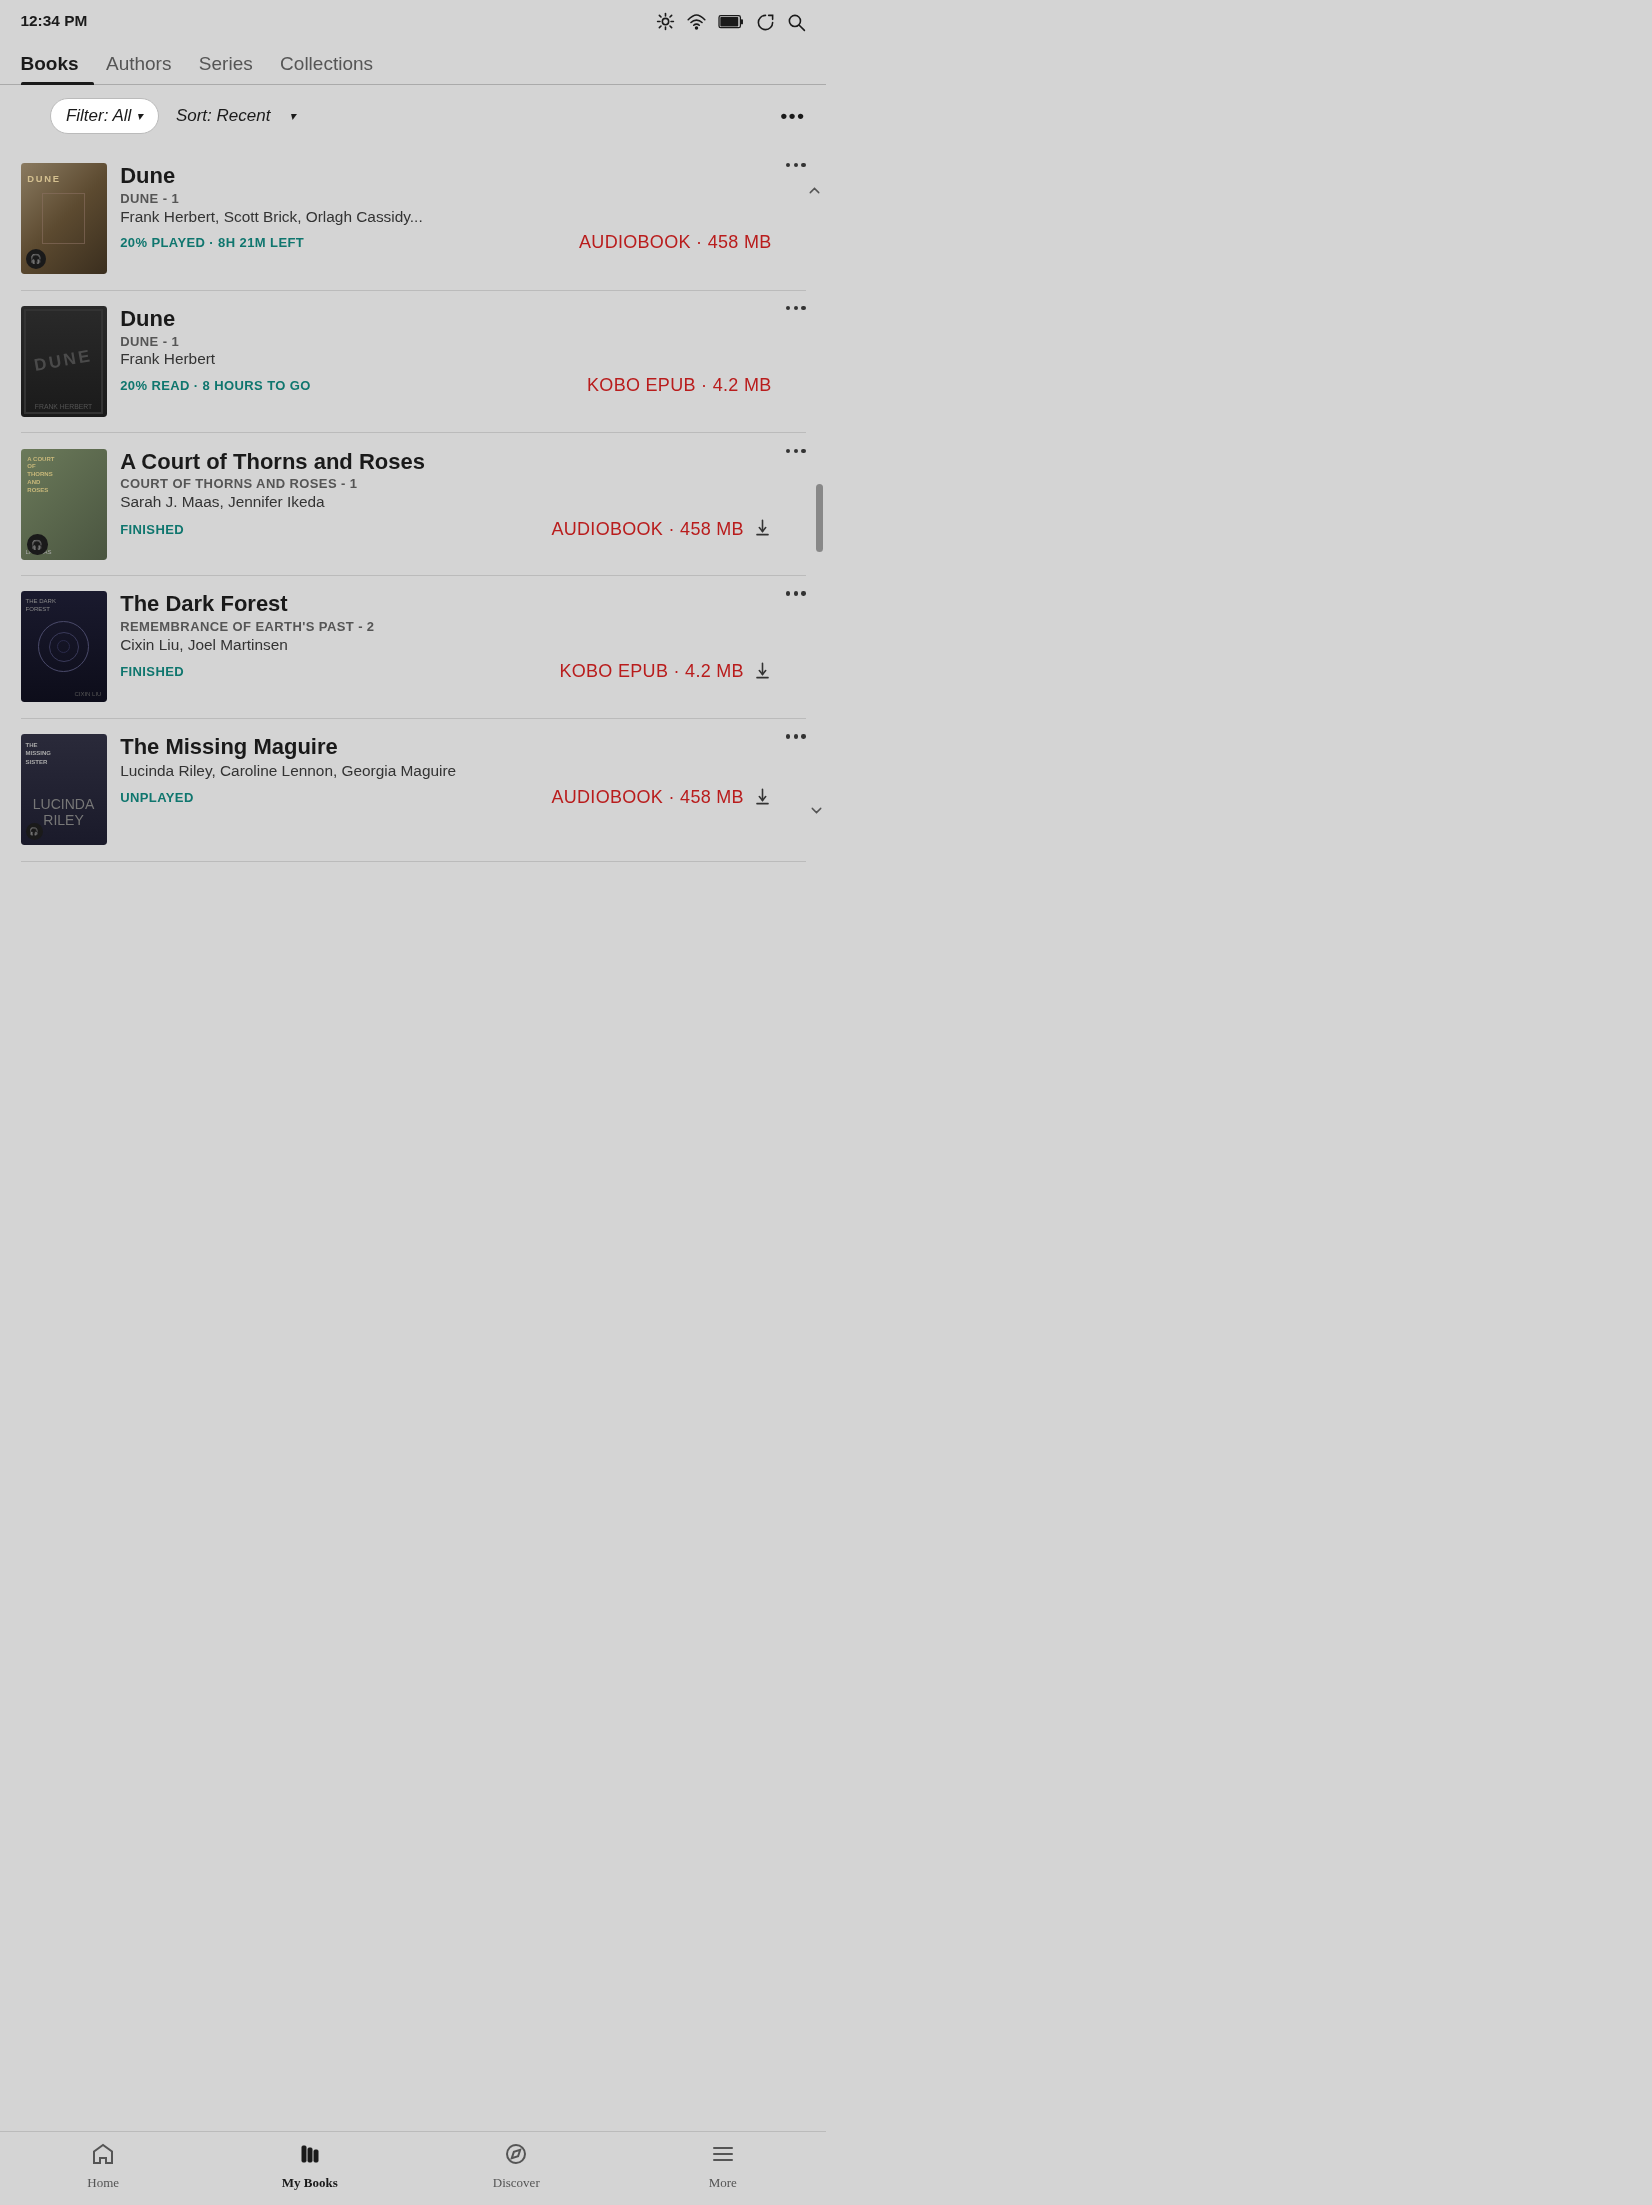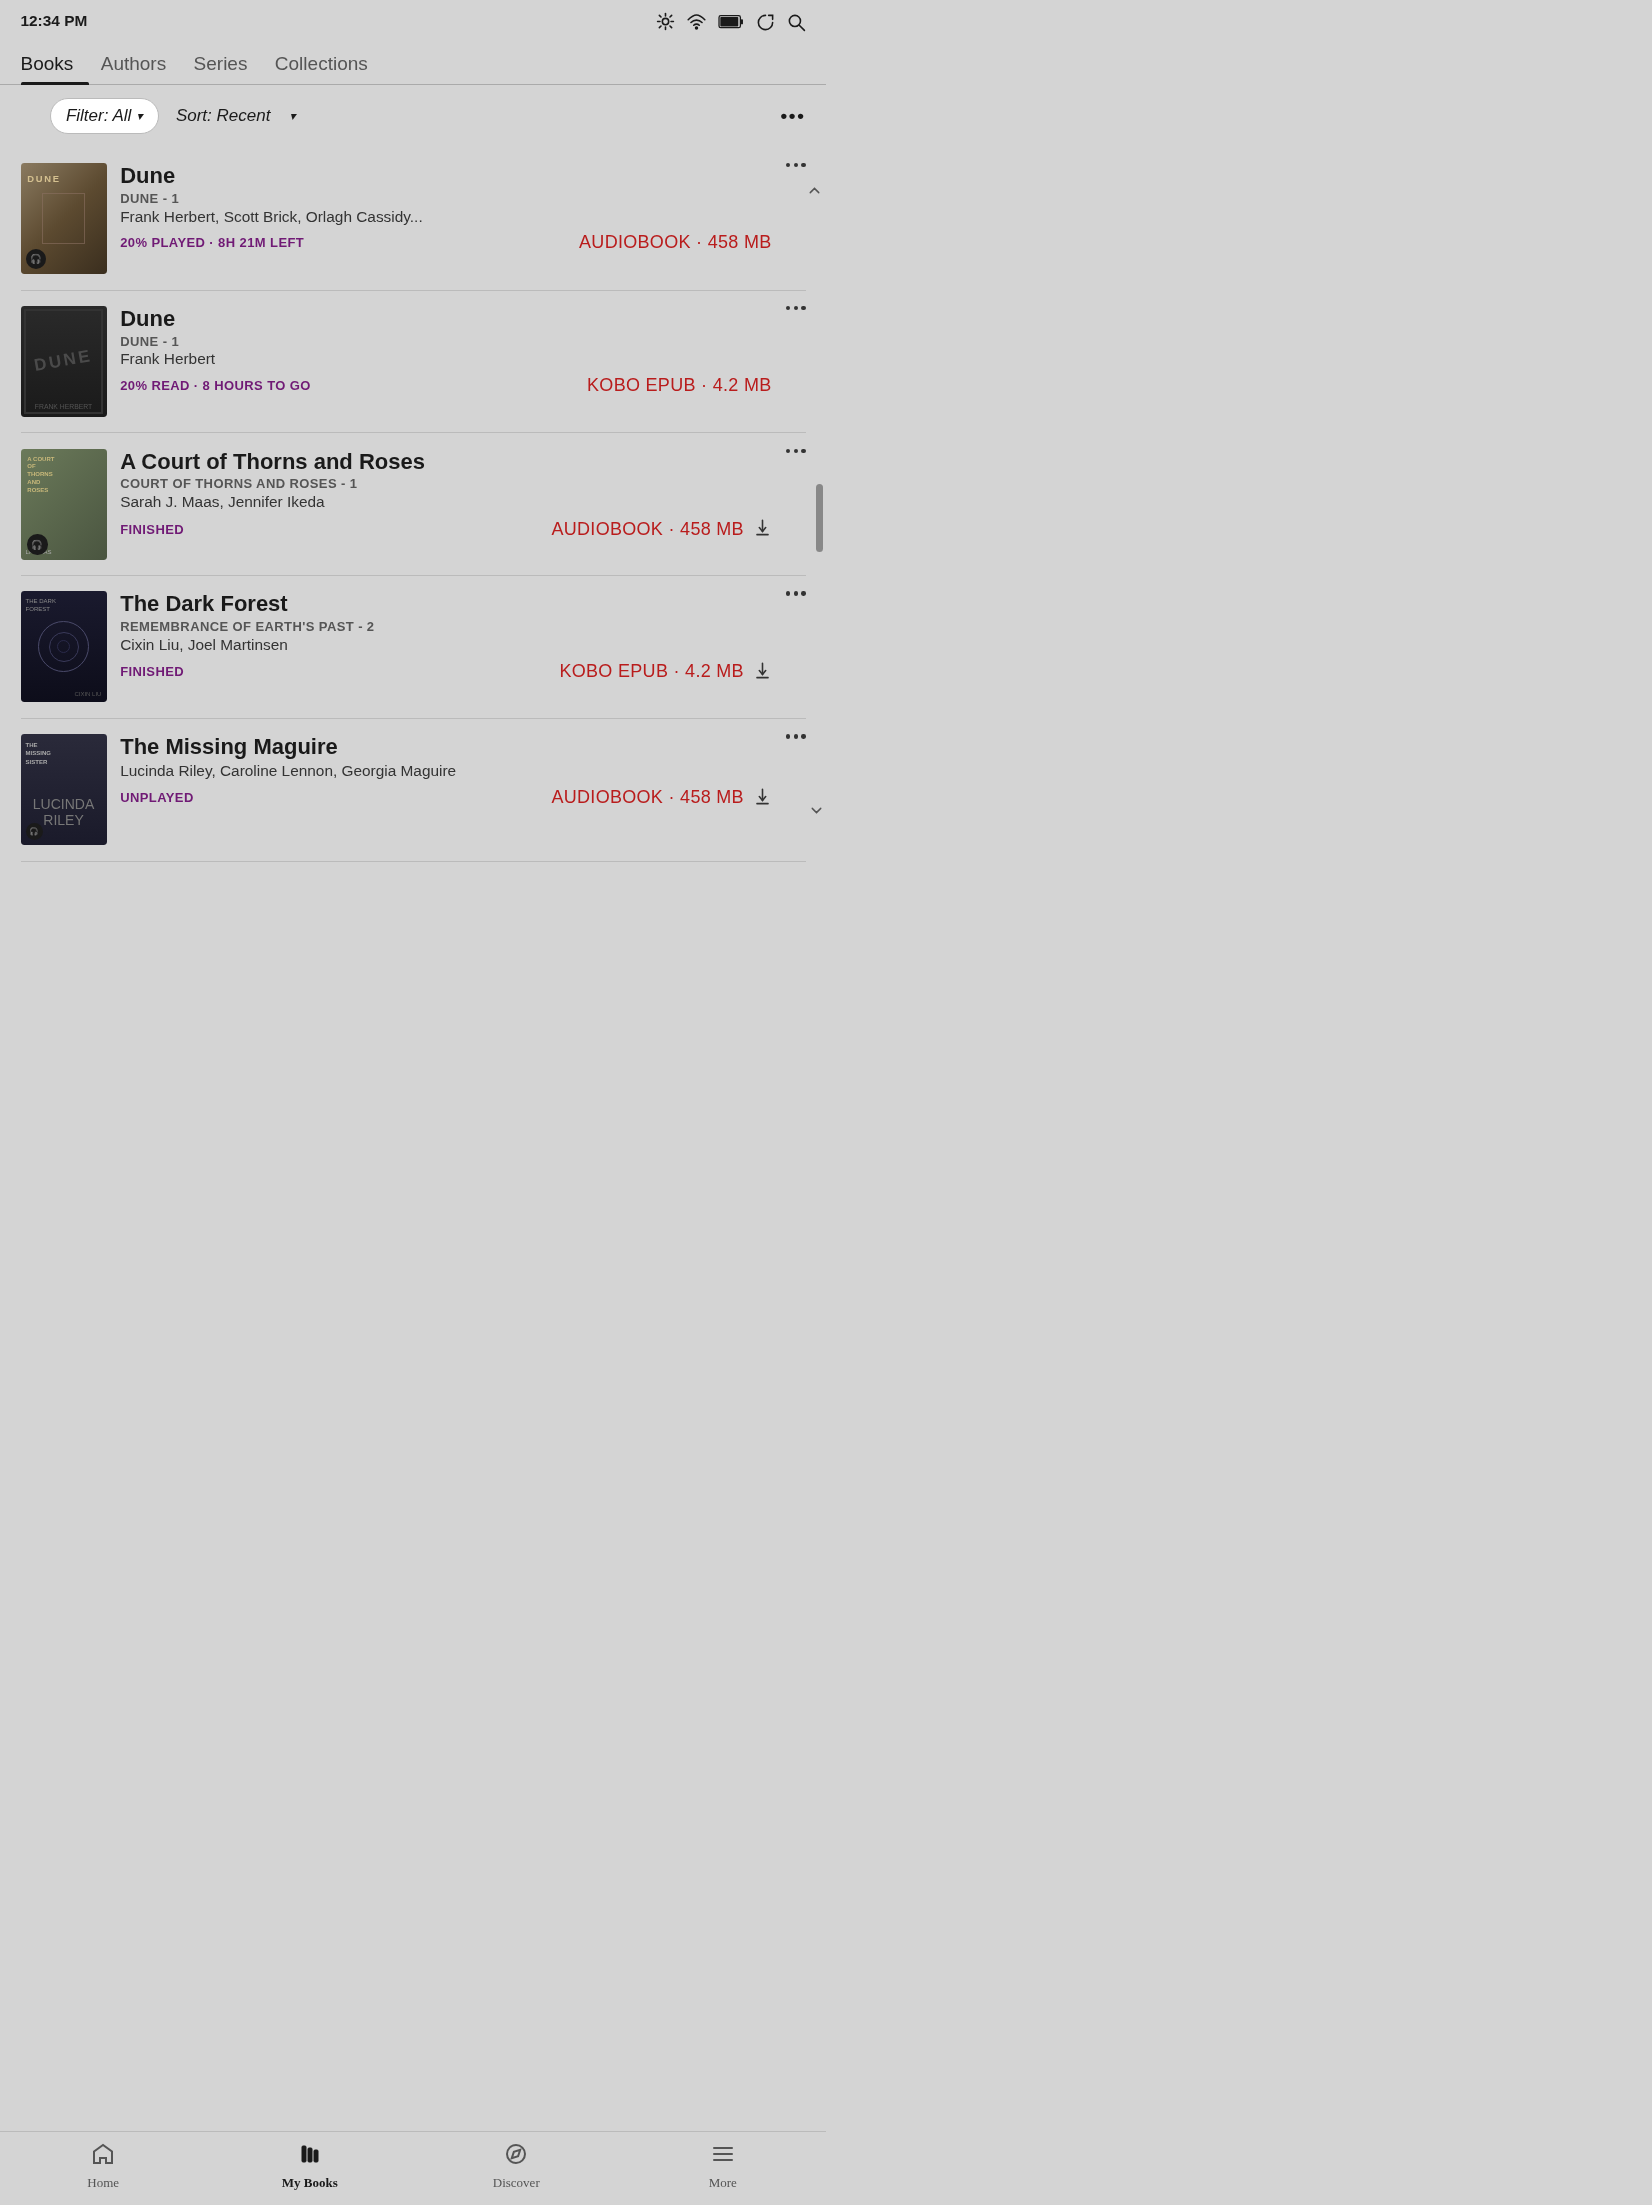--- a/index.html
+++ b/index.html
@@ -45,21 +45,21 @@
     .nav-tab {
       padding: 8.6px 15.4px 8.6px 0;
       font-size: 19px;
       color: #555;
       cursor: pointer;
       position: relative;
       margin-right: 12px;
     }
     .nav-tab.active {
       color: #1a1a1a;
-      font-weight: 400;
+      font-weight: 700;
     }
     .nav-tab.active::after {
       content: '';
       position: absolute;
       bottom: -0.9px;
       left: 0;
       right: 0;
       height: 2.6px;
       background: #1a1a1a;
       border-radius: 1.7px 1.7px 0 0;
@@ -278,21 +278,21 @@
       margin-bottom: 6.8px;
     }
     .book-meta {
       display: flex;
       justify-content: space-between;
       align-items: center;
     }
     .book-status {
       font-size: 13px;
       font-weight: 600;
-      color: #701a75;
+      color: #0f766e;
       letter-spacing: 0.4px;
       text-transform: uppercase;
     }
     .book-format {
       font-size: 18px;
       color: #b91c1c;
       letter-spacing: 0.3px;
       text-transform: uppercase;
     }
 

